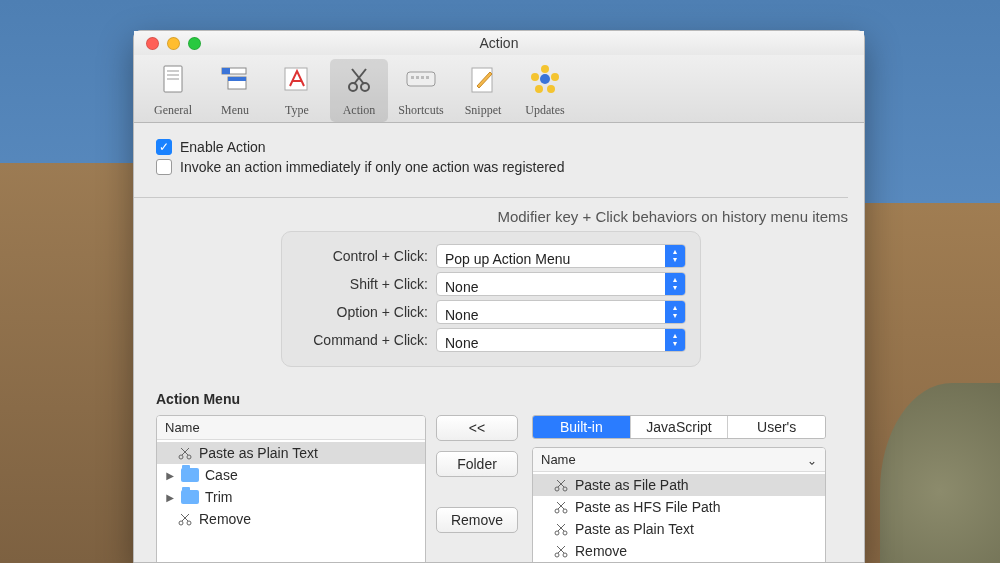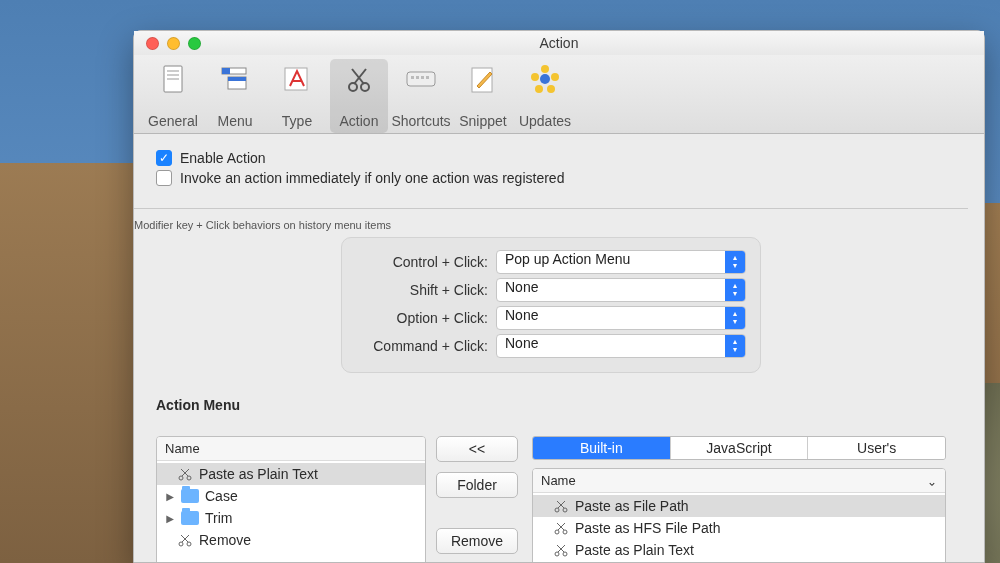--- a/index.html
+++ b/index.html
@@ -17,21 +17,21 @@
   .bg-rock-l { position:absolute; left:0; bottom:0; width:150px; height:400px;
     background: linear-gradient(#9c7b53,#7d6141); }
   .bg-rock-r { position:absolute; right:0; bottom:0; width:140px; height:360px;
     background: linear-gradient(#a07d52,#876744); }
   .bg-bush { position:absolute; right:0; bottom:0; width:120px; height:180px;
     background: radial-gradient(circle at 50% 60%, #8c8b6c, #6f6f53); border-top-left-radius:60%; }
 
   .window {
     position: absolute;
     left: 133px; top: 30px;
-    width: 852px; height: 533px;
+    width: 732px; height: 533px;
     background: #ececec;
     border: 1px solid #b9b9b9;
     border-radius: 8px 8px 0 0;
     box-shadow: 0 12px 34px rgba(0,0,0,0.35);
     display: flex; flex-direction: column;
   }
   .titlebar {
     height: 24px; display:flex; align-items:center; position:relative;
     background: linear-gradient(#f6f6f6,#e8e8e8);
     border-bottom: none;
@@ -43,53 +43,53 @@
   .toolbar {
     display:flex; align-items:flex-end; gap:4px;
     padding: 4px 10px 0 10px;
     background: linear-gradient(#efefef,#dedede);
     border-bottom:1px solid #b7b7b7;
   }
   .tb-item { display:flex; flex-direction:column; align-items:center;
     width:58px; padding:4px 2px 4px 2px; border-radius:5px; cursor:default;}
   .tb-item.selected { background: rgba(0,0,0,0.10); }
   .tb-icon { width:32px; height:32px; display:flex; align-items:center; justify-content:center; }
-  .tb-label { font-size:14px; color:#555; margin-top:18px;}
+  .tb-label { font-size:12px; color:#555; margin-top:8px;font-family:Liberation Serif, serif;}
   .content { flex:1; padding: 0 16px 0 0; overflow:hidden; }
   .section-top { padding:16px 22px 14px 22px; }
   .row { display:flex; align-items:center; gap:8px; margin-bottom:4px;}
   .checkbox {
     width:16px; height:16px; border:1px solid #9a9a9a; border-radius:3px; background:#fff;
     display:inline-flex; align-items:center; justify-content:center;
   }
   .checkbox.checked { background:#1a82ff; border-color:#1a82ff; }
   .checkbox.checked::after { content:"✓"; color:#fff; font-size:12px; line-height:1; }
   .indent { }
   .divider { height:1px; background:#c9c9c9; margin: 4px 0 0 0;}
   .section-mod { padding:10px 0 12px 0; }
-  .section-mod .hdr { text-align:left; font-size:11px; color:#555; margin-bottom:6px;}
+  .section-mod .hdr { text-align:right; font-size:15px; color:#555; margin-bottom:6px;}
   .mod-grid {
     width: 420px; margin: 0 auto;
     background:#e5e5e5; border:1px solid #d3d3d3; border-radius:10px;
     padding: 8px 14px 10px 14px;
   }
   .mod-row { display:flex; align-items:center; margin:4px 0;}
   .mod-label { width:140px; text-align:right; padding-right:8px; font-size:14px; color:#333;}
   .select {
     flex:1; height:24px; background:#fff; border:1px solid #c6c6c6; border-radius:4px;
-    display:flex; align-items:flex-start; justify-content:space-between;
+    display:flex; align-items:flex-end; justify-content:space-between;
     padding-left:8px; font-size:14px; color:#222;
   }
   .select .arrows{
     width:20px; height:22px; background:#2a7cff; border-radius:0 3px 3px 0;
     display:flex; flex-direction:column; align-items:center; justify-content:center;
     color:#fff; font-size:8px; line-height:8px;
   }
   .section-menu { padding: 12px 22px 0 22px; }
-  .sec-h { font-weight:600; font-size:14px; margin-bottom:23px;}
+  .sec-h { font-weight:600; font-size:14px; margin-bottom:8px;}
   .menu-cols { display:flex; gap:10px; }
   .col-left { width:270px; }
   .col-mid  { width:86px; display:flex; flex-direction:column; gap:10px; }
   .col-right{ flex:1; display:flex; flex-direction:column; }
   .listbox {
     background:#fff; border:1px solid #bfbfbf; border-radius:4px;
     height:170px; overflow:hidden; font-size:14px;
   }
   .list-hdr { background:#f6f6f6; border-bottom:1px solid #dcdcdc;
     padding:4px 8px; font-size:13px; display:flex; justify-content:space-between; align-items:center;}

